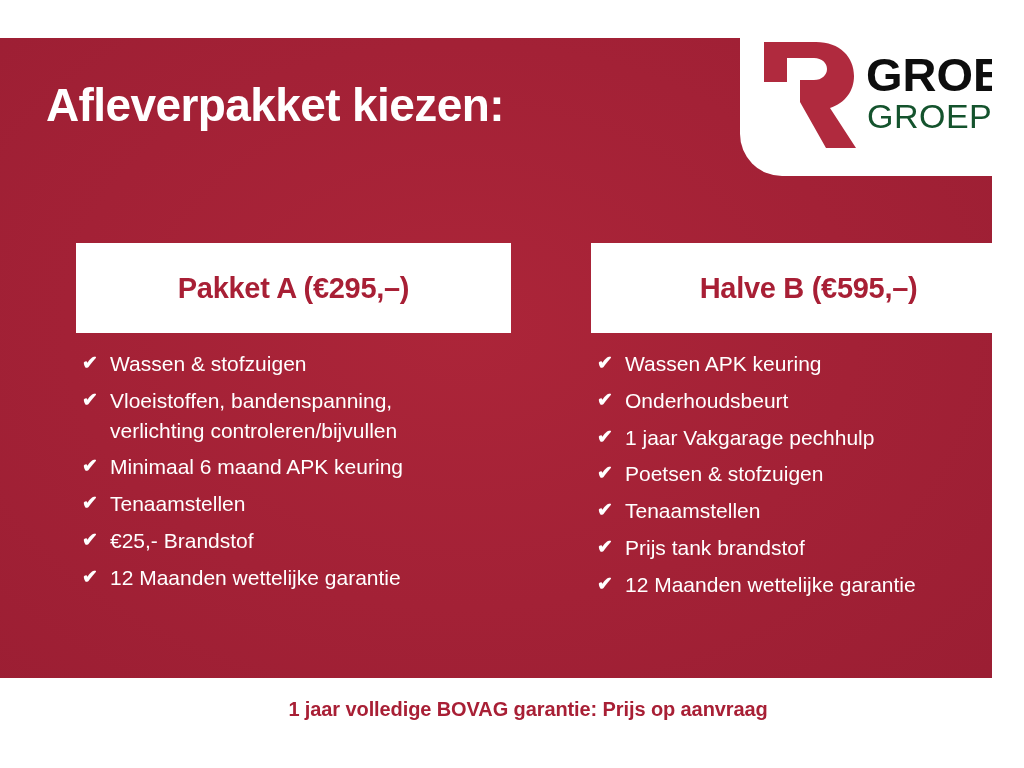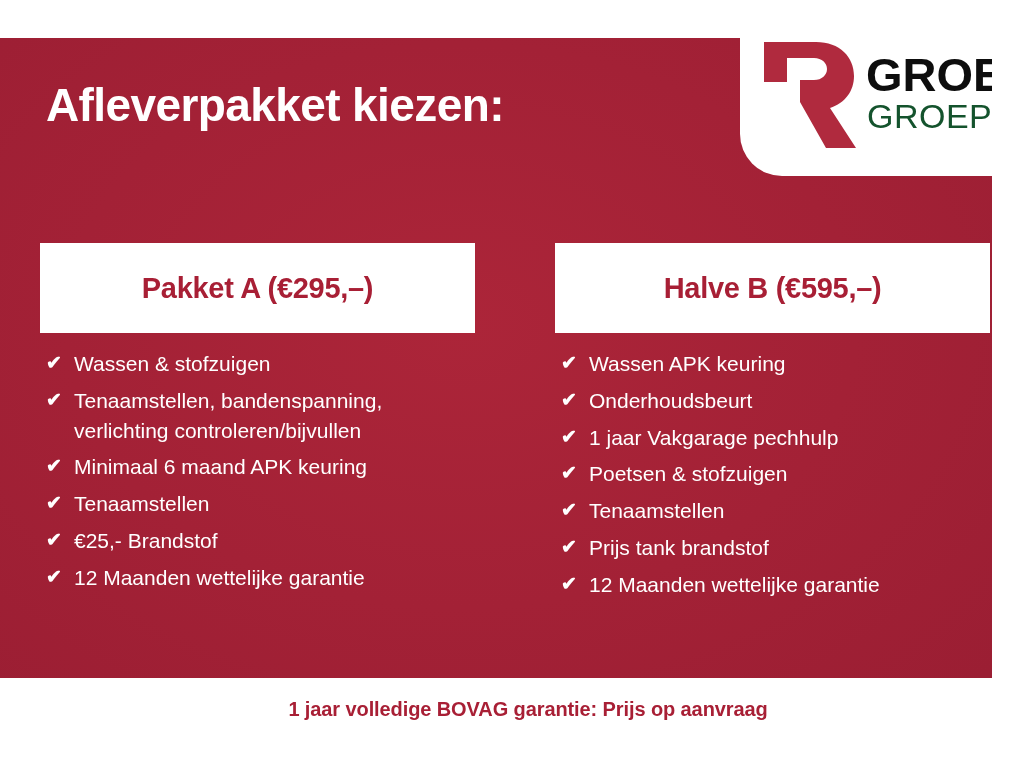--- a/index.html
+++ b/index.html
@@ -131,20 +131,21 @@
     position: absolute;
     left: 0;
     top: 243px;
     width: 1024px;
     z-index: 2;
   }
   .column {
     position: absolute;
     top: 0;
     width: 435px;
+    margin-left: 36px;
   }
   .column.col-a { left: 40px; }
   .column.col-b { left: 555px; }
 
   .pkg-card {
     height: 90px;
     background: #ffffff;
     display: flex;
     align-items: center;
     justify-content: center;
@@ -214,21 +215,21 @@
       <div class="pkg-card">
         <div class="pkg-title">Pakket A (€295,–)</div>
       </div>
       <ul class="feature-list">
         <li class="feature-item">
           <span class="check-icon">✔</span>
           <span class="feature-text">Wassen &amp; stofzuigen</span>
         </li>
         <li class="feature-item">
           <span class="check-icon">✔</span>
-          <span class="feature-text">Tenaamstellen, bandenspanning,
+          <span class="feature-text">Vloeistoffen, bandenspanning,
 verlichting controleren/bijvullen</span>
         </li>
         <li class="feature-item">
           <span class="check-icon">✔</span>
           <span class="feature-text">Minimaal 6 maand APK keuring</span>
         </li>
         <li class="feature-item">
           <span class="check-icon">✔</span>
           <span class="feature-text">Tenaamstellen</span>
         </li>

